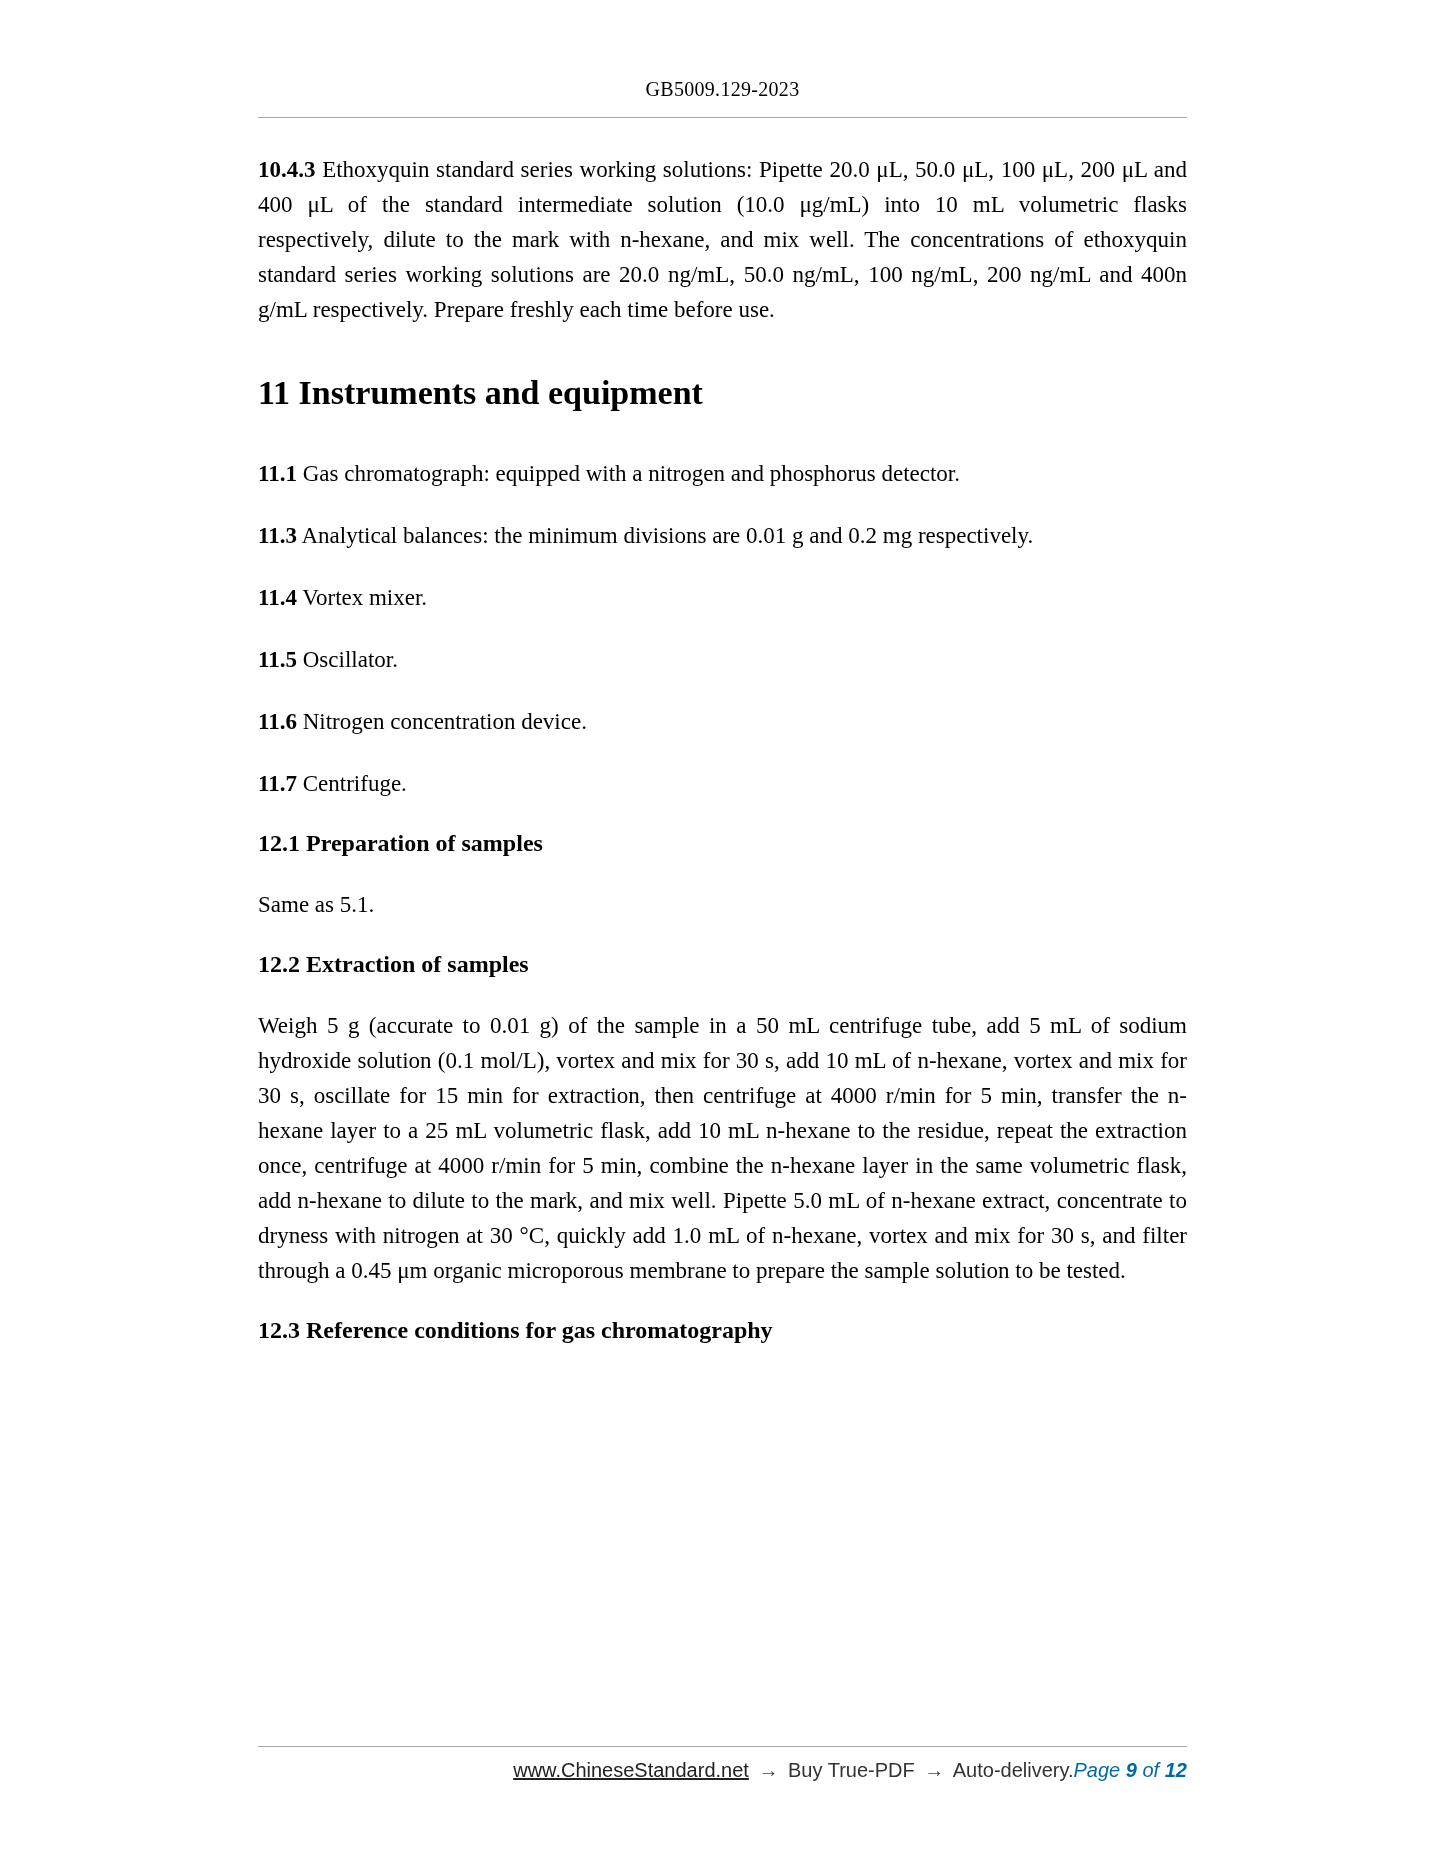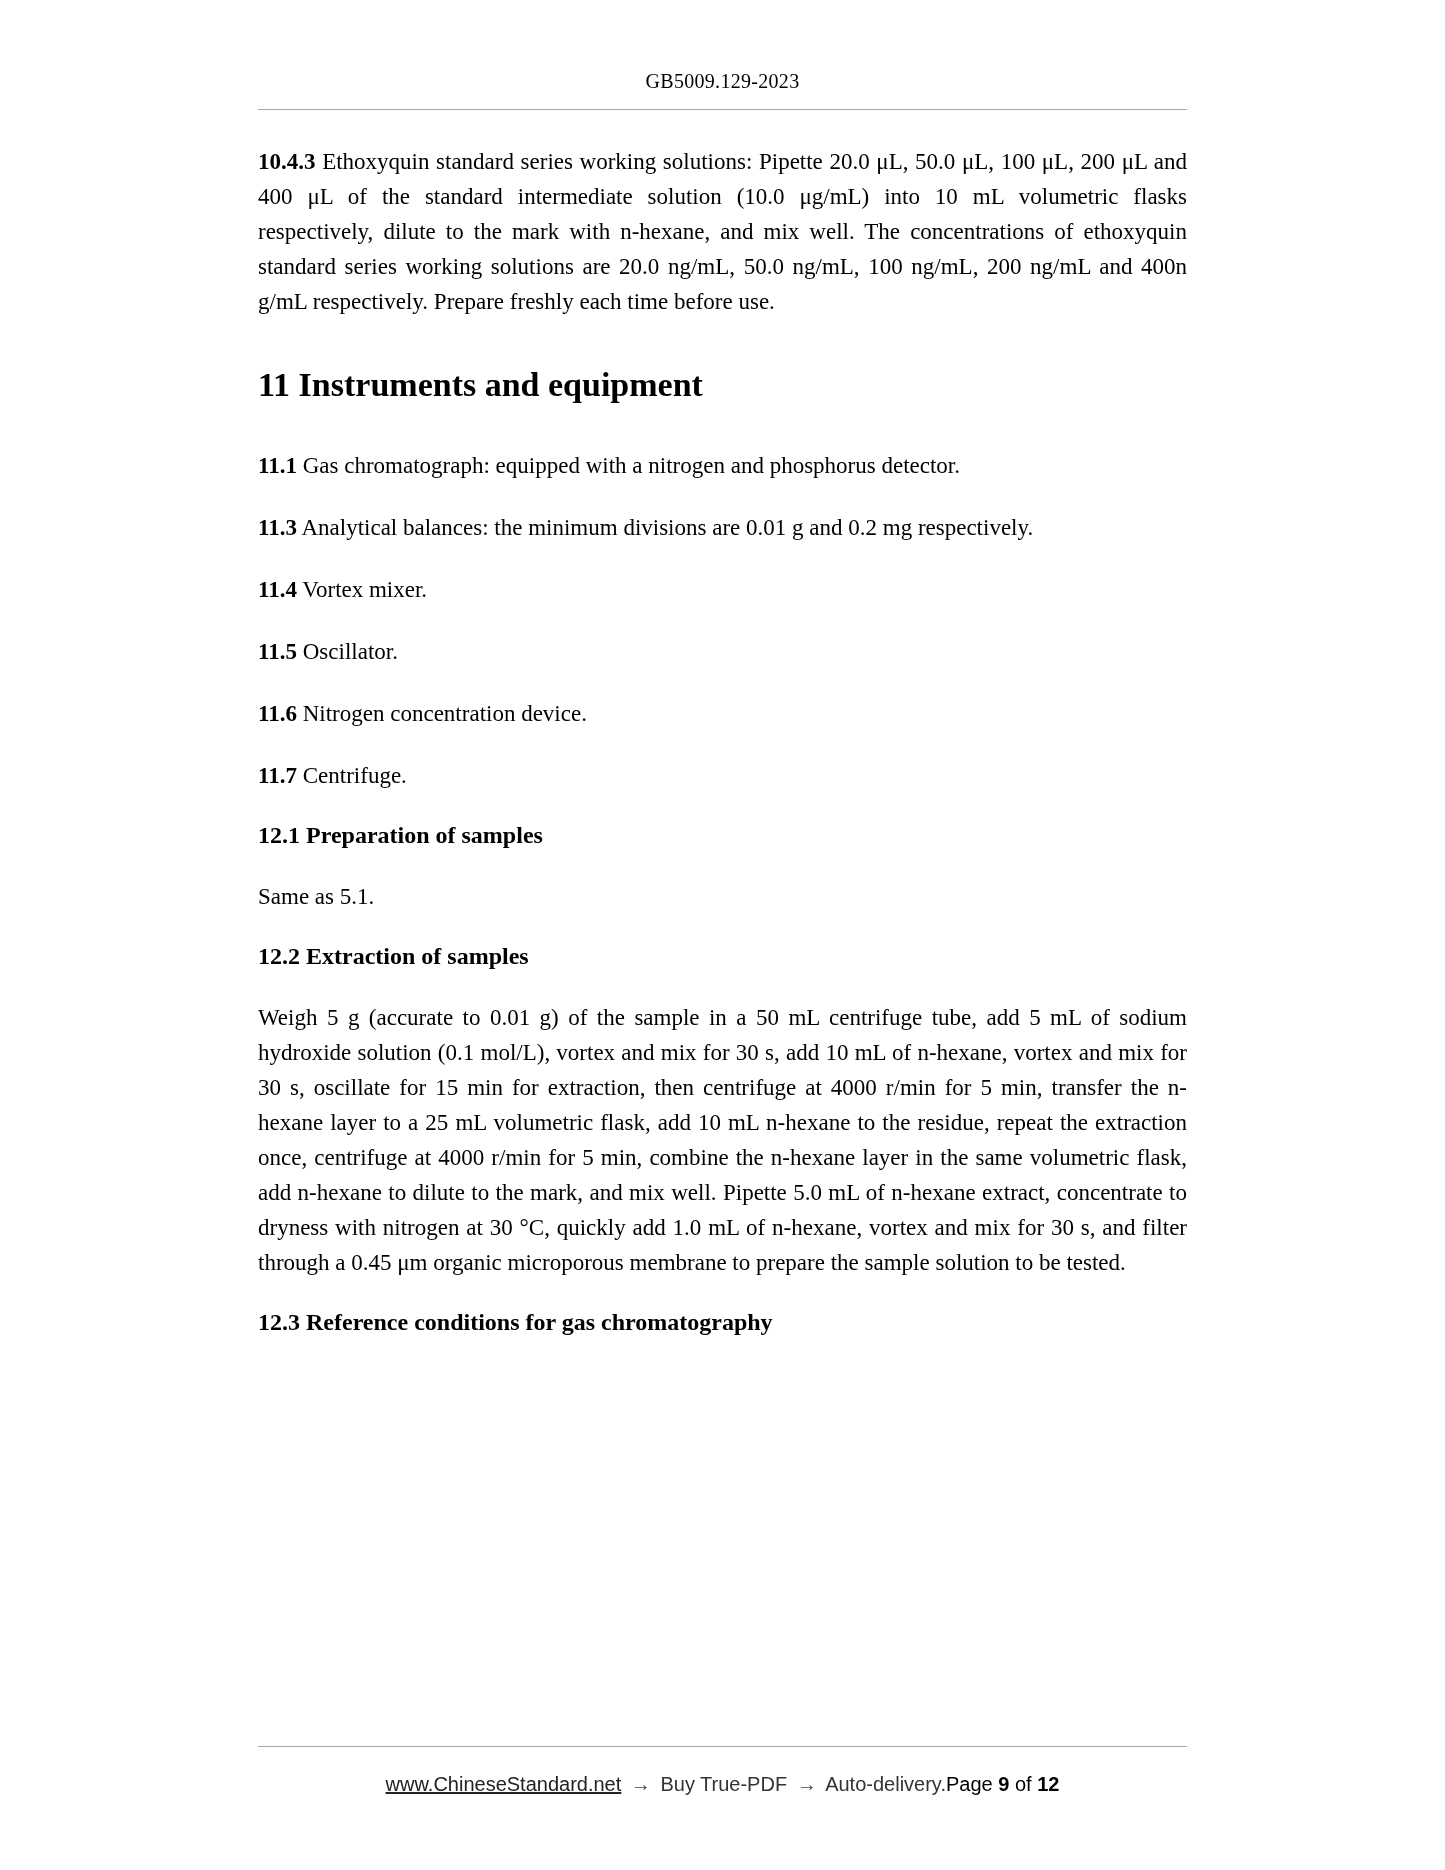--- a/index.html
+++ b/index.html
@@ -9,21 +9,21 @@
     width: 1445px;
     height: 1870px;
     background: #ffffff;
     font-family: "Liberation Serif", serif;
     color: #000000;
     overflow: hidden;
   }
   .inner {
     position: absolute;
     left: 258px;
-    top: 8px;
+    top: 16px;
     width: 929px;
   }
   .header {
     text-align: center;
     padding-top: 62px;
     padding-bottom: 16px;
     border-bottom: 1px solid #a8a8a8;
   }
   .doc-number {
     font-size: 20px;
@@ -52,35 +52,35 @@
     margin-top: 14px;
     margin-bottom: 28px;
     line-height: 1.3;
   }
   .footer {
     position: absolute;
     left: 258px;
     top: 1746px;
     width: 929px;
     border-top: 1px solid #a8a8a8;
-    padding-top: 26px;
+    padding-top: 12px;
     display: flex;
-    justify-content: center;
+    justify-content: flex-end;
     align-items: baseline;
     font-family: "Liberation Sans", sans-serif;
     font-size: 20px;
     color: #333333;
   }
   .footer-link {
     color: #222222;
     text-decoration: underline;
     cursor: pointer;
   }
   .footer .arrow { color: #444444; padding: 0 4px; }
-  .footer-right { color: #000000; }
+  .footer-right { color: #0369a1; font-style: italic; }
   .footer-right b { font-weight: bold; }
 </style>
 </head>
 <body>
 
 <div class="page">
 
   <div class="inner">
 
     <div class="header">

